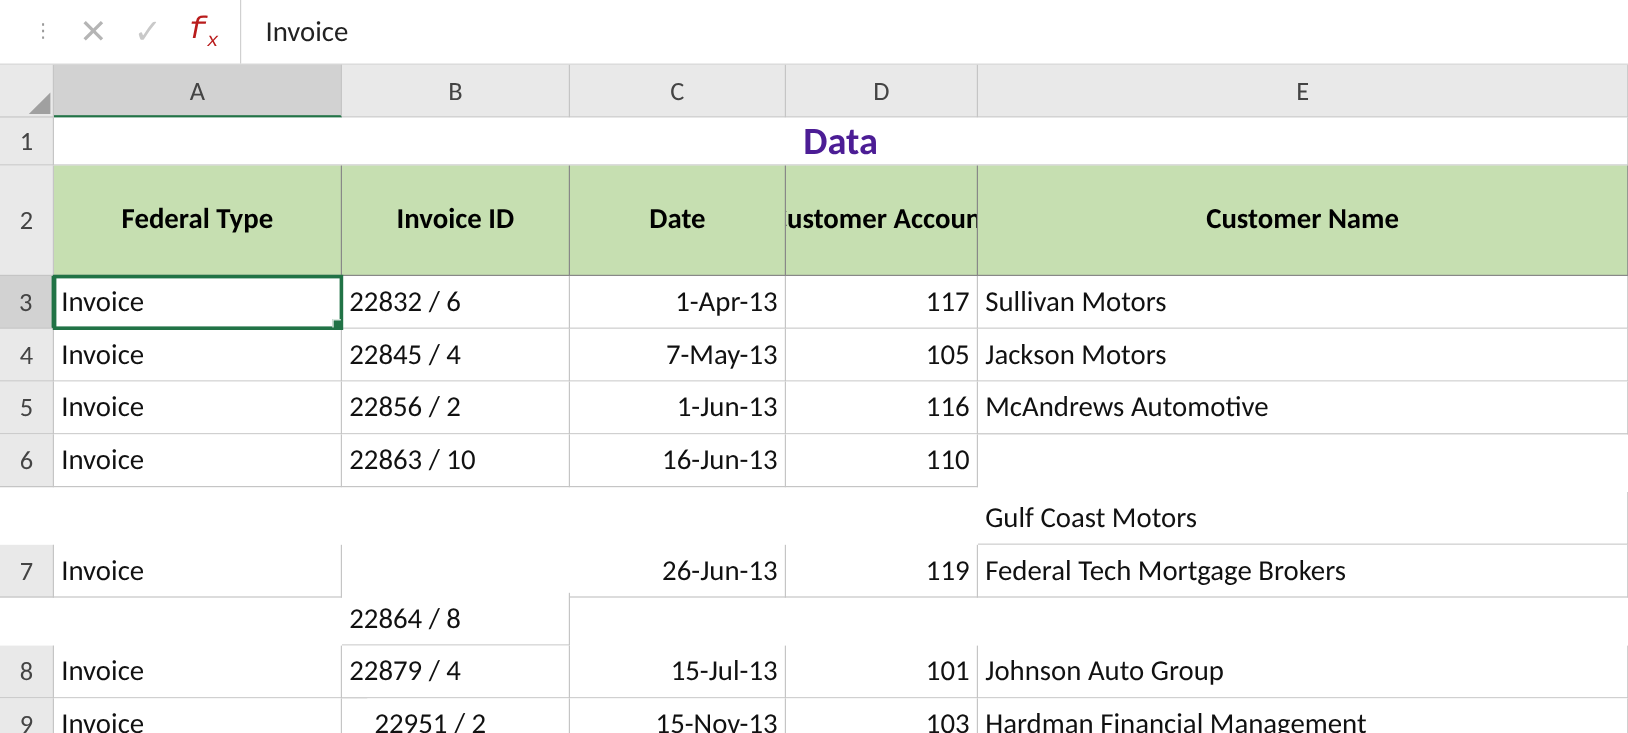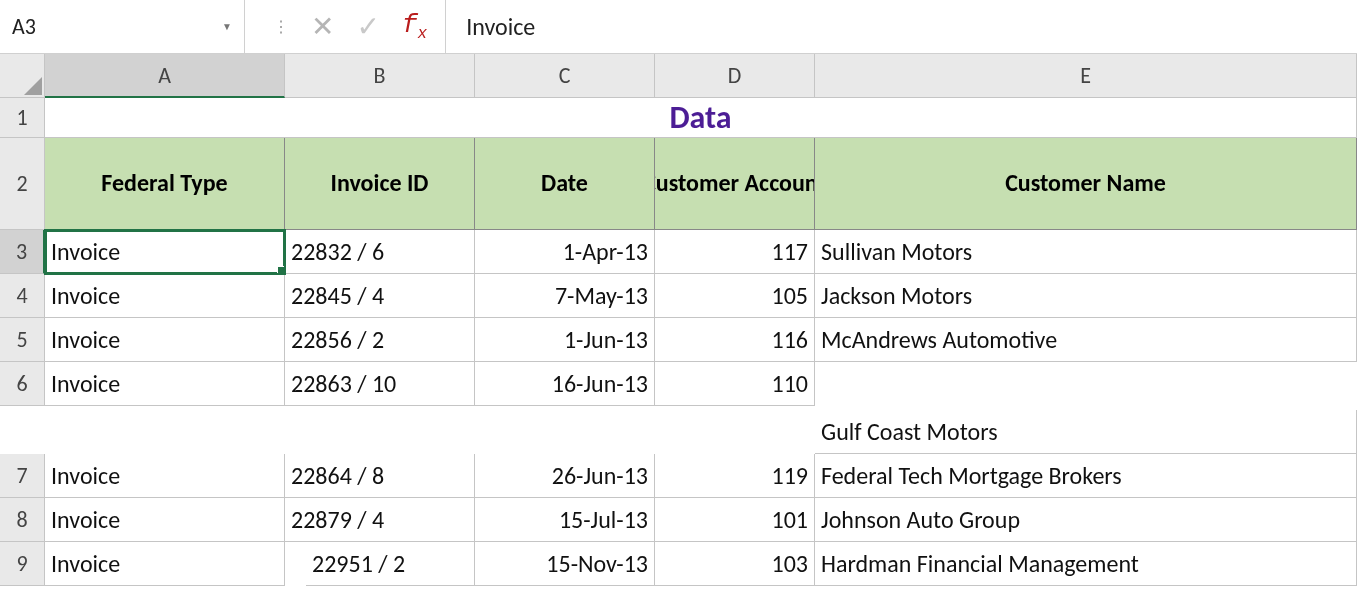--- a/index.html
+++ b/index.html
@@ -180,24 +180,20 @@
       width: 8px;
       height: 8px;
       background: #217346;
       border: 1px solid #fff;
     }
   </style>
 </head>
 <body>
 
 <div class="top-bar">
-  <div class="name-box">
-    <span class="name-box-label">A3</span>
-    <span class="name-box-dropdown">▼</span>
-  </div>
   <div class="fb-section fb-icon-group">
     <span class="dots-icon">⋮</span>
     <span class="x-icon">✕</span>
     <span class="check-icon">✓</span>
     <span class="fx-icon">f<sub>x</sub></span>
   </div>
   <div class="formula-input">
     <span>Invoice</span>
   </div>
 </div>
@@ -236,21 +232,21 @@
     <div class="cell right-align" style="height: 44px;">116</div>
     <div class="cell" style="height: 44px;">McAndrews Automotive</div>
     <div class="row-header" style="height: 44px;">6</div>
     <div class="cell" style="height: 44px;">Invoice</div>
     <div class="cell" style="height: 44px;">22863 / 10</div>
     <div class="cell right-align" style="height: 44px;">16-Jun-13</div>
     <div class="cell right-align" style="height: 44px;">110</div>
     <div class="cell" style="height: 44px; margin-top: 48px;">Gulf Coast Motors</div>
     <div class="row-header" style="height: 44px;">7</div>
     <div class="cell" style="height: 44px;">Invoice</div>
-    <div class="cell" style="height: 44px;">22864 / 8</div>
+    <div class="cell" style="height: 44px; margin-top: 40px;">22864 / 8</div>
     <div class="cell right-align" style="height: 44px;">26-Jun-13</div>
     <div class="cell right-align" style="height: 44px;">119</div>
     <div class="cell" style="height: 44px;">Federal Tech Mortgage Brokers</div>
     <div class="row-header" style="height: 44px;">8</div>
     <div class="cell" style="height: 44px;">Invoice</div>
     <div class="cell" style="height: 44px;">22879 / 4</div>
     <div class="cell right-align" style="height: 44px;">15-Jul-13</div>
     <div class="cell right-align" style="height: 44px;">101</div>
     <div class="cell" style="height: 44px;">Johnson Auto Group</div>
     <div class="row-header" style="height: 44px;">9</div>

